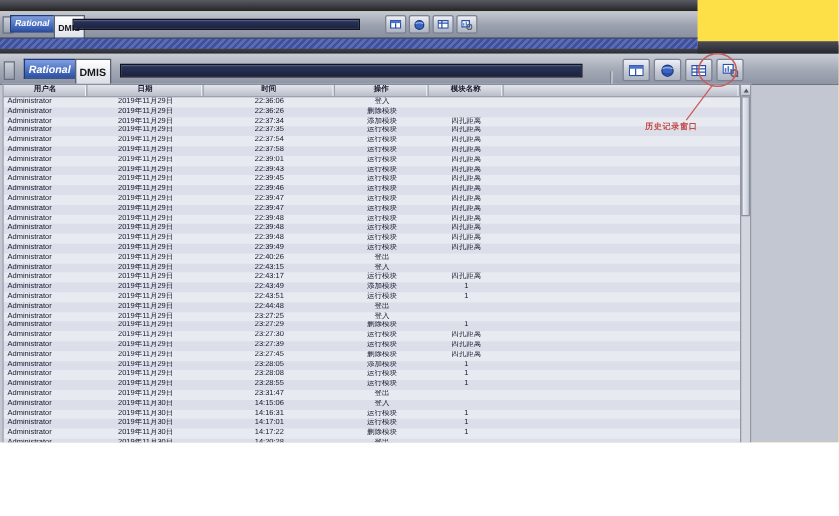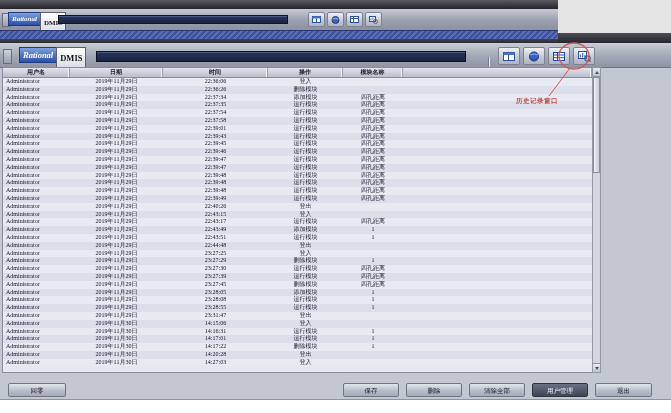--- a/index.html
+++ b/index.html
@@ -1,17 +1,17 @@
 <!DOCTYPE html>
 <html><head>
 <meta charset="utf-8">
 <style>
   html,body{margin:0;padding:0;background:#fff;}
-  .stage{position:relative;width:671px;height:400px;overflow:hidden;background:#e5e5e5;
-         font-family:Liberation Serif, serif;-webkit-font-smoothing:none;}
+  .stage{position:relative;width:671px;height:354px;overflow:hidden;background:#fde047;
+         font-family:Liberation Sans, sans-serif;-webkit-font-smoothing:none;}
   .abs{position:absolute;}
 
   
   .bw{left:0;top:0;width:558px;height:38px;}
   .bw-topbar{left:0;top:0;width:558px;height:9px;background:linear-gradient(#5a5a63,#232329);}
   .bw-titlebar{left:0;top:9px;width:558px;height:21px;
 ardo    background:linear-gradient(#c6cad3,#9aa0ad 55%,#8a90a0);border-bottom:1px solid #767c8a;}
   .bw-titlebar{background:linear-gradient(#c6cad3,#9aa0ad 55%,#8a90a0);}
   .bw-stripes{left:0;top:30px;width:558px;height:8px;z-index:5;
     background:repeating-linear-gradient(135deg,#3f519c 0 2px,#5a6cb4 2px 4px);

